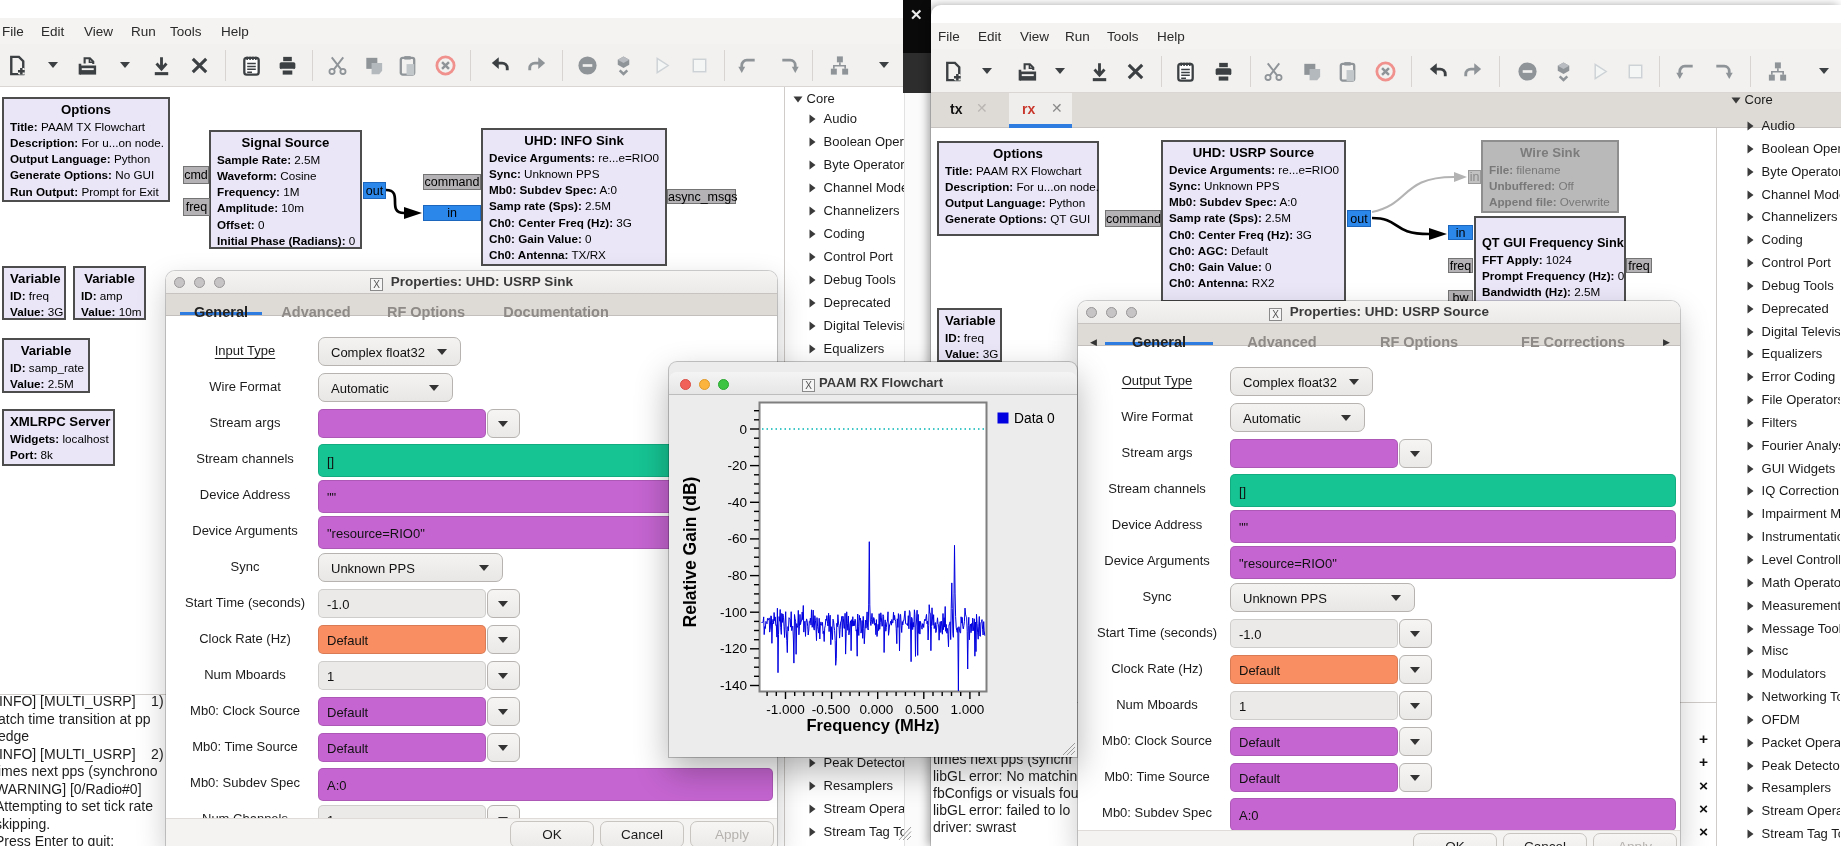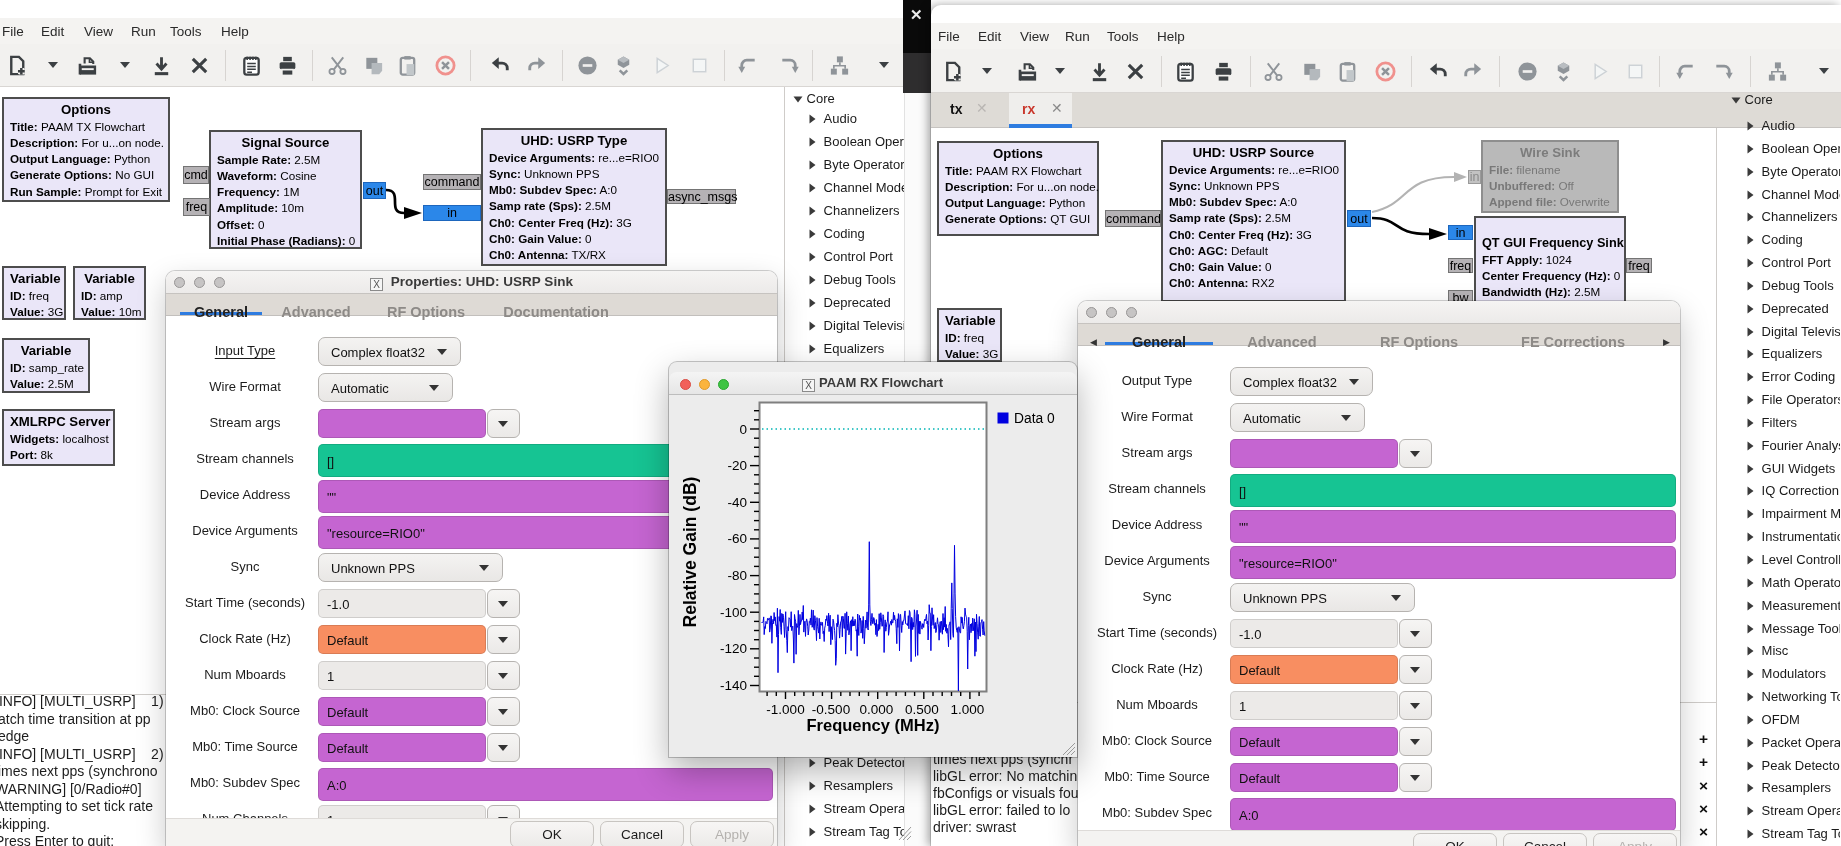--- a/index.html
+++ b/index.html
@@ -261,33 +261,33 @@
     <div class="trow" style="left:807px;top:824.0px;width:101px"><svg class="trir" viewBox="0 0 10 10">
         <path d="M2.5 0.5v9L8.5 5z" fill="#3a3a3a"></path>
       </svg>&nbsp;Stream Tag Tools</div>
     <div class="cons" style="left:0;top:693px;width:783px;height:153px;overflow:hidden"><div style="position:absolute;left:-5px;top:0.0px">[INFO] [MULTI_USRP]    1)</div><div style="position:absolute;left:-2px;top:17.5px">atch time transition at pp</div><div style="position:absolute;left:-2px;top:35.0px">edge</div><div style="position:absolute;left:-5px;top:52.5px">[INFO] [MULTI_USRP]    2)</div><div style="position:absolute;left:-2px;top:70.0px">imes next pps (synchrono</div><div style="position:absolute;left:-5px;top:87.5px">WARNING] [0/Radio#0]</div><div style="position:absolute;left:-5px;top:105.0px">Attempting to set tick rate</div><div style="position:absolute;left:-5px;top:122.5px">skipping.</div><div style="position:absolute;left:-5px;top:140.0px">Press Enter to quit:</div></div>
     <div class="blk" style="left:2px;top:97px;width:168px;height:105px;padding-top:2px">
       <div class="bt">Options</div>
       <div class="bl"><b>Title:</b> PAAM TX Flowchart</div>
       <div class="bl"><b>Description:</b> For u...on node.</div>
       <div class="bl"><b>Output Language:</b> Python</div>
       <div class="bl"><b>Generate Options:</b> No GUI</div>
-      <div class="bl"><b>Run Sample:</b> Prompt for Exit</div>
+      <div class="bl"><b>Run Output:</b> Prompt for Exit</div>
     </div>
     <div class="blk" style="left:209px;top:130px;width:153px;height:119px;padding-top:2px">
       <div class="bt">Signal Source</div>
       <div class="bl"><b>Sample Rate:</b> 2.5M</div>
       <div class="bl"><b>Waveform:</b> Cosine</div>
       <div class="bl"><b>Frequency:</b> 1M</div>
       <div class="bl"><b>Amplitude:</b> 10m</div>
       <div class="bl"><b>Offset:</b> 0</div>
       <div class="bl"><b>Initial Phase (Radians):</b> 0</div>
     </div>
     <div class="blk" style="left:481px;top:128px;width:186px;height:138px;padding-top:2px">
-      <div class="bt">UHD: USRP Type</div>
+      <div class="bt">UHD: INFO Sink</div>
       <div class="bl"><b>Device Arguments:</b> re...e=RIO0</div>
       <div class="bl"><b>Sync:</b> Unknown PPS</div>
       <div class="bl"><b>Mb0: Subdev Spec:</b> A:0</div>
       <div class="bl"><b>Samp rate (Sps):</b> 2.5M</div>
       <div class="bl"><b>Ch0: Center Freq (Hz):</b> 3G</div>
       <div class="bl"><b>Ch0: Gain Value:</b> 0</div>
       <div class="bl"><b>Ch0: Antenna:</b> TX/RX</div>
     </div>
     <div class="blk" style="left:2px;top:266px;width:64px;height:54px;padding-top:2px">
       <div class="bt">Variable</div>
@@ -578,21 +578,21 @@
   </div>
 <div class="blk dis" style="left:1481px;top:140px;width:138px;height:73px;padding-top:2px">
     <div class="bt">Wire Sink</div>
     <div class="bl"><b>File:</b> filename</div>
     <div class="bl"><b>Unbuffered:</b> Off</div>
     <div class="bl"><b>Append file:</b> Overwrite</div>
   </div>
 <div class="blk" style="left:1474px;top:216px;width:152px;height:102px;padding-top:16px">
     <div class="bt" style="font-size:12.7px">QT GUI Frequency Sink</div>
     <div class="bl"><b>FFT Apply:</b> 1024</div>
-    <div class="bl"><b>Center Frequency (Hz):</b> 0</div>
+    <div class="bl"><b>Prompt Frequency (Hz):</b> 0</div>
     <div class="bl"><b>Bandwidth (Hz):</b> 2.5M</div>
   </div>
 <div class="blk" style="left:937px;top:308px;width:65px;height:54px;padding-top:2px">
     <div class="bt">Variable</div>
     <div class="bl"><b>ID:</b> freq</div>
     <div class="bl"><b>Value:</b> 3G</div>
   </div>
 <div class="port" style="left:1105px;top:210px;width:56px;height:17px;line-height:16px">command</div>
 <div class="port bport" style="left:1347px;top:210px;width:24px;height:17px;line-height:16px">out</div>
 <div class="port gdis" style="left:1468px;top:170px;width:13px;height:14px;line-height:13px">in</div>
@@ -672,30 +672,31 @@
       <div class="dbtn2" style="left:344px"><span>OK</span></div>
       <div class="dbtn2" style="left:434px"><span>Cancel</span></div>
       <div class="dbtn2" style="left:524px"><span style="color:#b4b1ae">Apply</span></div>
     </div>
   </div>
 <div class="dlg" style="left:1078px;top:301px;width:602px;height:545px">
     <div class="dtb" style="height:23px">
       <span class="dot gray" style="left:8px;top:6px"></span>
       <span class="dot gray" style="left:28px;top:6px"></span>
       <span class="dot gray" style="left:48px;top:6px"></span>
+      <div class="dtt"><span class="xico">X</span> Properties: UHD: USRP Source</div>
     </div>
     <div class="dtabs">
       <span class="tarrow" style="left:12px">◀</span>
       <span class="tarrow" style="right:10px">▶</span>
       <span class="dtab sel" style="left:27px;width:108px">General</span>
       <span class="dtab" style="left:154px;width:100px">Advanced</span>
       <span class="dtab" style="left:285px;width:112px">RF Options</span>
       <span class="dtab" style="left:420px;width:150px">FE Corrections</span>
     </div>
-    <div class="dlab" style="top:71.5px;width:158px"><span style="text-underline-offset:3px">Output Type</span></div>
+    <div class="dlab" style="top:71.5px;width:158px"><span style="text-decoration:underline;text-underline-offset:3px">Output Type</span></div>
     <div class="combo" style="left:152px;top:65.5px;width:143px;height:29px;line-height:29px">Complex float32<span class="cc"></span></div>
     <div class="dlab" style="top:107.5px;width:158px"><span>Wire Format</span></div>
     <div class="combo" style="left:152px;top:101.5px;width:135px;height:29px;line-height:29px">Automatic<span class="cc"></span></div>
     <div class="dlab" style="top:143.5px;width:158px"><span>Stream args</span></div>
     <div class="entry" style="left:152px;top:137.5px;width:168px;height:29px;line-height:29px;background:#c565d1"></div>
     <div class="dbtn" style="left:321px;top:137.5px;width:33px;height:29px">
       <span class="cc" style="right:11px"></span>
     </div>
     <div class="dlab" style="top:179.5px;width:158px"><span>Stream channels</span></div>
     <div class="entry" style="left:152px;top:172.5px;width:446px;height:33px;line-height:33px;background:#16c493">[]</div>

